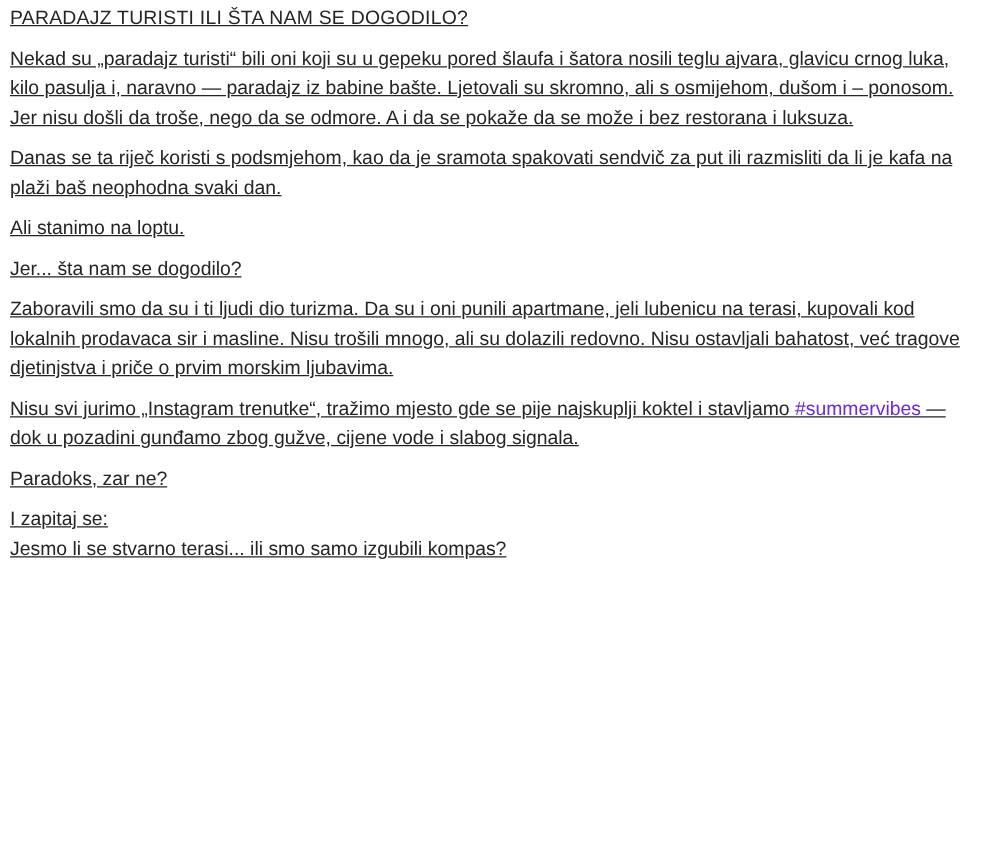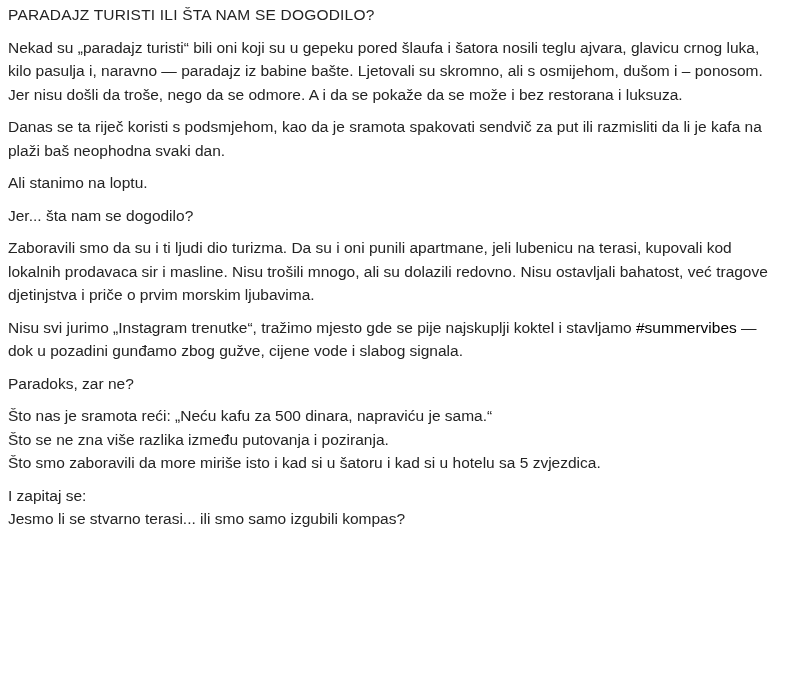--- a/index.html
+++ b/index.html
@@ -13,34 +13,35 @@
     overflow: hidden;
     font-family: "Liberation Sans", "DejaVu Sans", sans-serif;
   }
   .post {
     box-sizing: border-box;
     width: 790px;
     padding: 3px 18px 0 8px;
     color: #242424;
     font-size: 15.5px;
     line-height: 23.5px;
+    text-decoration: underline;
   }
   .post-title {
     font-size: 15.5px;
     font-weight: 400;
     letter-spacing: 0.2px;
     margin: 0 0 9px 0;
     white-space: pre-line;
   }
   .post p {
     margin: 0 0 9px 0;
     white-space: pre-line;
   }
   a.hashtag {
-    color: #000000;
+    color: #6d28d9;
     text-decoration: none;
     cursor: pointer;
   }
 </style>
 </head>
 <body>
 
 <div class="post">
   <h1 class="post-title">PARADAJZ TURISTI ILI ŠTA NAM SE DOGODILO?</h1>
 
@@ -53,20 +54,17 @@
 
   <p>Jer... šta nam se dogodilo?</p>
 
   <p>Zaboravili smo da su i ti ljudi dio turizma. Da su i oni punili apartmane, jeli lubenicu na terasi, kupovali kod lokalnih prodavaca sir i masline. Nisu trošili mnogo, ali su dolazili redovno. Nisu ostavljali bahatost, već tragove djetinjstva i priče o prvim morskim ljubavima.</p>
 
   <p><span>Nisu svi jurimo „Instagram trenutke“, tražimo mjesto gde se pije najskuplji koktel i stavljamo </span><a class="hashtag" href="#">#summervibes</a><span> — dok u pozadini gunđamo zbog gužve, cijene vode i slabog signala.</span></p>
 
   <p>Paradoks, zar ne?</p>
 
 
-  <p>Što nas je sramota reći: „Neću kafu za 500 dinara, napraviću je sama.“
-Što se ne zna više razlika između putovanja i poziranja.
-Što smo zaboravili da more miriše isto i kad si u šatoru i kad si u hotelu sa 5 zvjezdica.</p>
 
 
   <p>I zapitaj se:
 Jesmo li se stvarno terasi... ili smo samo izgubili kompas?</p>
 </div>
 
 </body></html>

